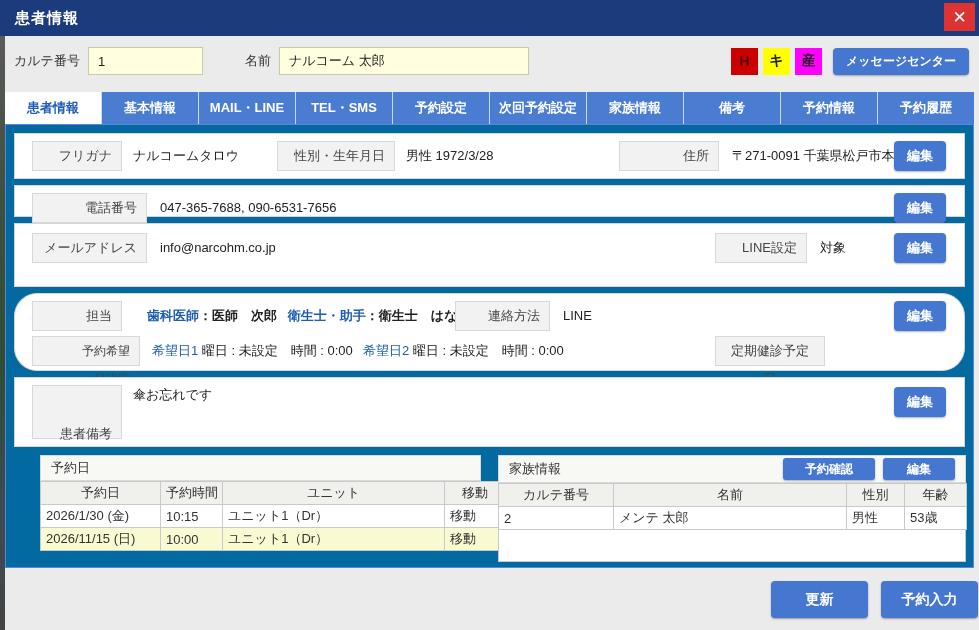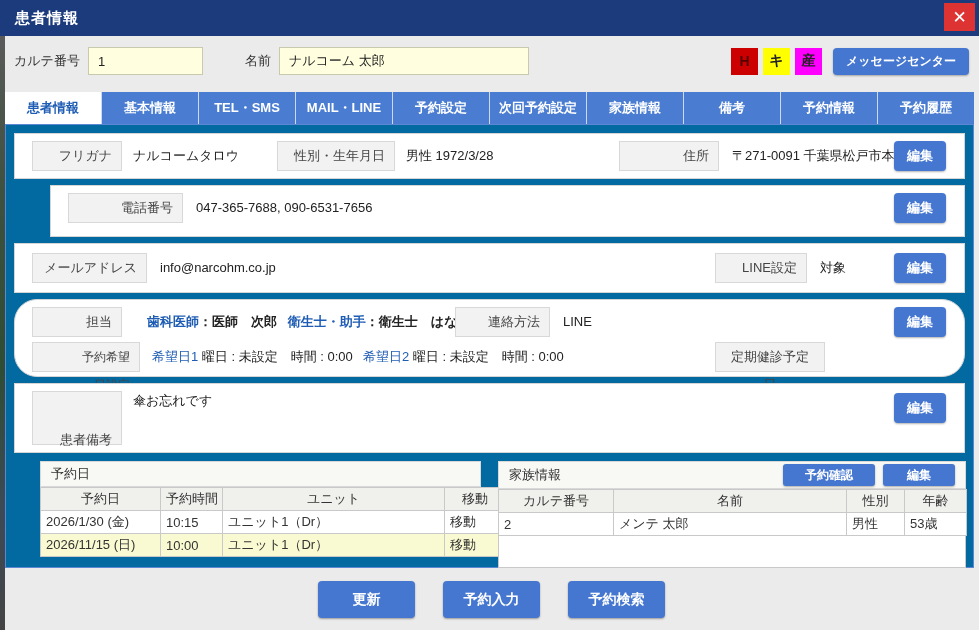--- a/index.html
+++ b/index.html
@@ -48,21 +48,21 @@
     background:#0369a1; border:1px solid #5b87d5; padding:8px; }
   .section { position:relative; background:#fff; border:1px solid #d5d5d5; margin-bottom:6px; }
   .label-box { position:absolute; background:#f2f2f2; border:1px solid #d8d8d8; height:30px;
     line-height:28px; font-size:13px; color:#444; text-align:right; padding:0 9px; }
   .val { position:absolute; font-size:13px; color:#222; line-height:30px; white-space:nowrap; }
   .blue { color:var(--bluetext,#1f5db4); }
   .edit-btn { position:absolute; right:18px; width:52px; height:30px; border:none; border-radius:4px;
     background:var(--btnblue,#4577d0); color:#fff; font-size:13px; font-weight:bold;
     font-family:inherit; cursor:pointer; box-shadow:0 1px 2px rgba(0,0,0,.3); }
 
-  .s1 { height:46px; } .s2 { height:52px;margin-left:36px; } .s3 { height:50px; }
+  .s1 { height:46px; } .s2 { height:32px; } .s3 { height:64px; }
   .s4 { height:78px;border-radius:23px; } .s5 { height:70px; }
 
   
   .bottom-row { display:flex; margin-top:8px; }
   .tbl-panel { font-size:13px; color:#333; }
   .appt-panel { width:465px; margin-left:2px;padding-left:24px; }
   .fam-panel  { width:468px; margin-left:17px; }
   .tbl-head-bar { background:#f8f8f5; border:1px solid #d9d9d9; display:flex; align-items:center;
     padding:0 10px; }
   .appt-head-bar { height:26px; }
@@ -75,21 +75,21 @@
   table { border-collapse:collapse; width:100%; table-layout:fixed; background:#fff; }
   th,td { border:1px solid #c9c9c9; height:23px; font-weight:normal; font-size:13px;
     padding:0 5px; overflow:hidden; white-space:nowrap; }
   th { background:#f0f0ed; text-align:center; }
   td.c { } td.l { text-align:left; }
   tr.hl td { background:var(--rowhl,#f9f9d2); }
   .empty-block { height:32px; background:#fff; border:1px solid #c9c9c9; border-top:none; }
 
   
   .footer { position:absolute; top:581px; left:5px; right:1px; display:flex;
-    justify-content:center; gap:28px; }
+    justify-content:flex-end; gap:13px; }
   .footer-btn { width:97px; height:37px; border:none; border-radius:4px;
     background:var(--btnblue,#4576d2); color:#fff; font-size:14px; font-weight:bold;
     font-family:inherit; cursor:pointer; box-shadow:0 1px 2px rgba(0,0,0,.35); }
 </style>
 </head>
 <body>
 
 <div class="screen">
 
   <div class="titlebar">
@@ -108,22 +108,22 @@
     <span class="spacer"></span>
     <span class="badge" style="background: rgb(204, 0, 0); color: rgb(85, 0, 0);">H</span>
     <span class="badge" style="background: rgb(255, 255, 0); color: rgb(34, 34, 34);">キ</span>
     <span class="badge" style="background: rgb(255, 0, 255); color: rgb(34, 34, 34);">産</span>
     <button class="msg-btn">メッセージセンター</button>
   </div>
 
   <div class="tabs">
     <div class="tab active">患者情報</div>
     <div class="tab">基本情報</div>
+    <div class="tab">MAIL・LINE</div>
     <div class="tab">TEL・SMS</div>
-    <div class="tab">MAIL・LINE</div>
     <div class="tab">予約設定</div>
     <div class="tab">次回予約設定</div>
     <div class="tab">家族情報</div>
     <div class="tab">備考</div>
     <div class="tab">予約情報</div>
     <div class="tab">予約履歴</div>
   </div>
 
   <div class="panel">
 
@@ -243,16 +243,15 @@
           </table>
         <div class="empty-block"></div>
       </div>
 
     </div>
   </div>
 
   <div class="footer">
     <button class="footer-btn">更新</button>
     <button class="footer-btn">予約入力</button>
-    <button class="footer-btn">予約検索</button>
   </div>
 
 </div>
 
 </body></html>

